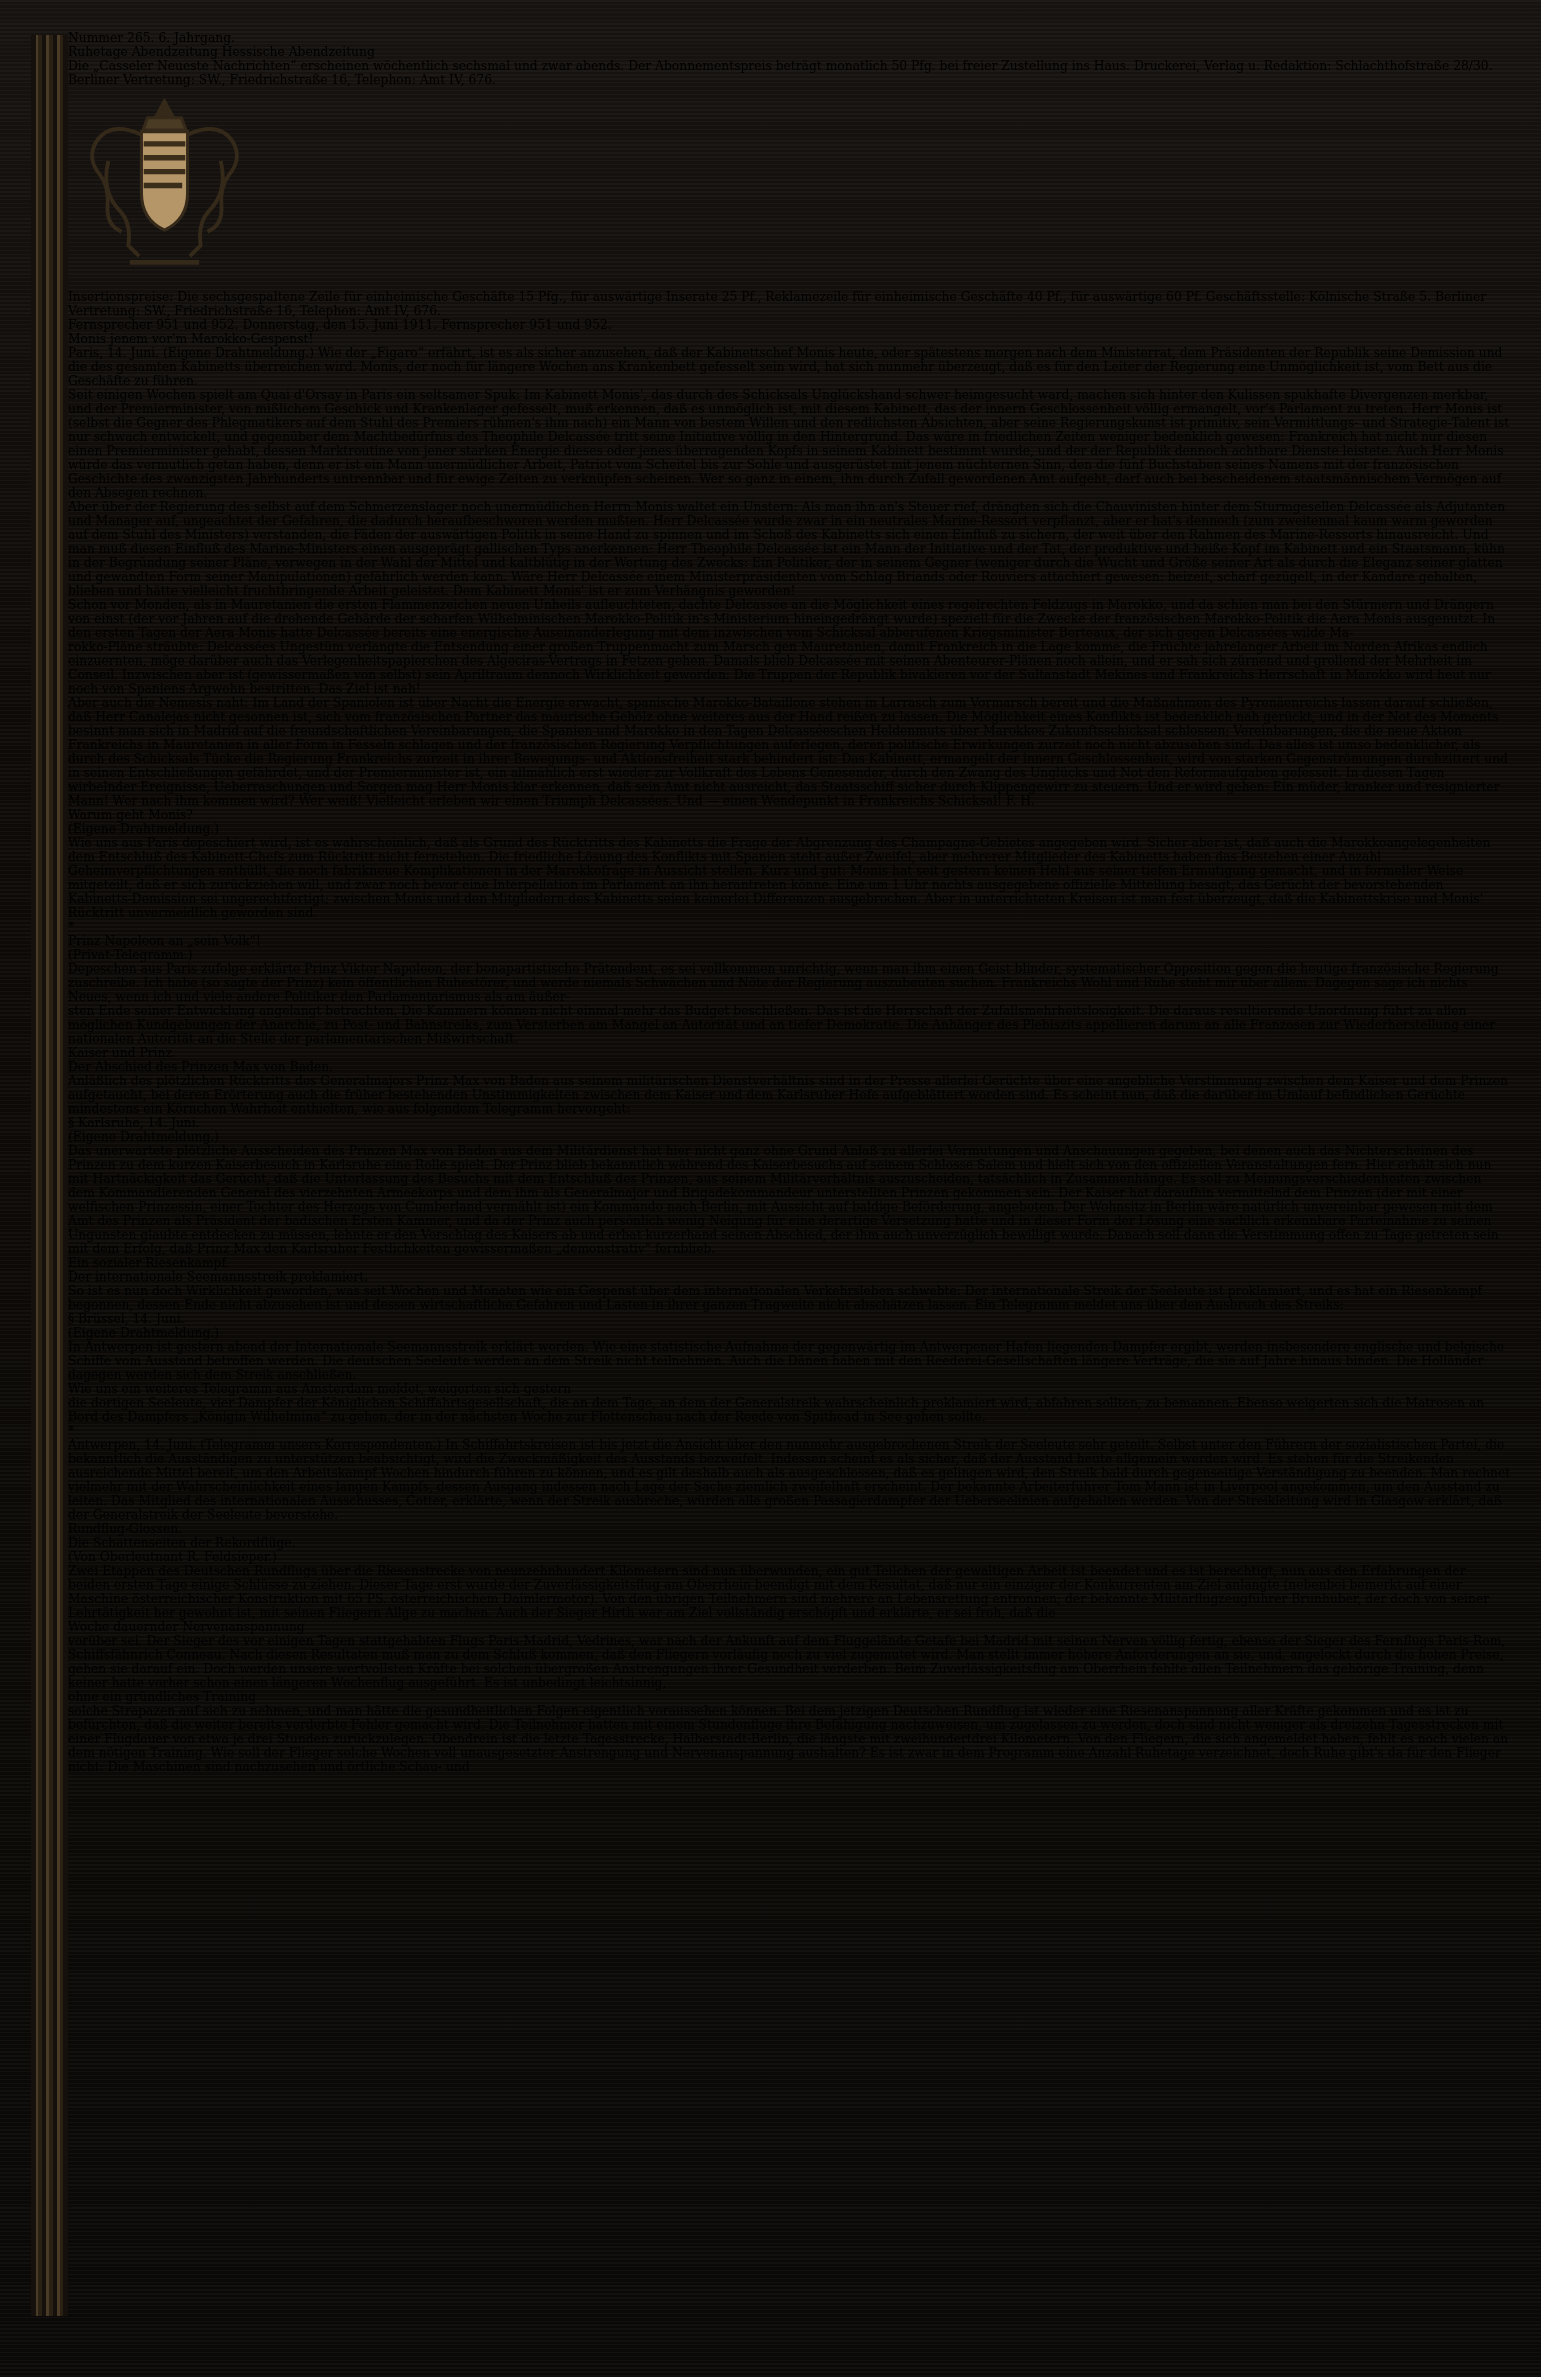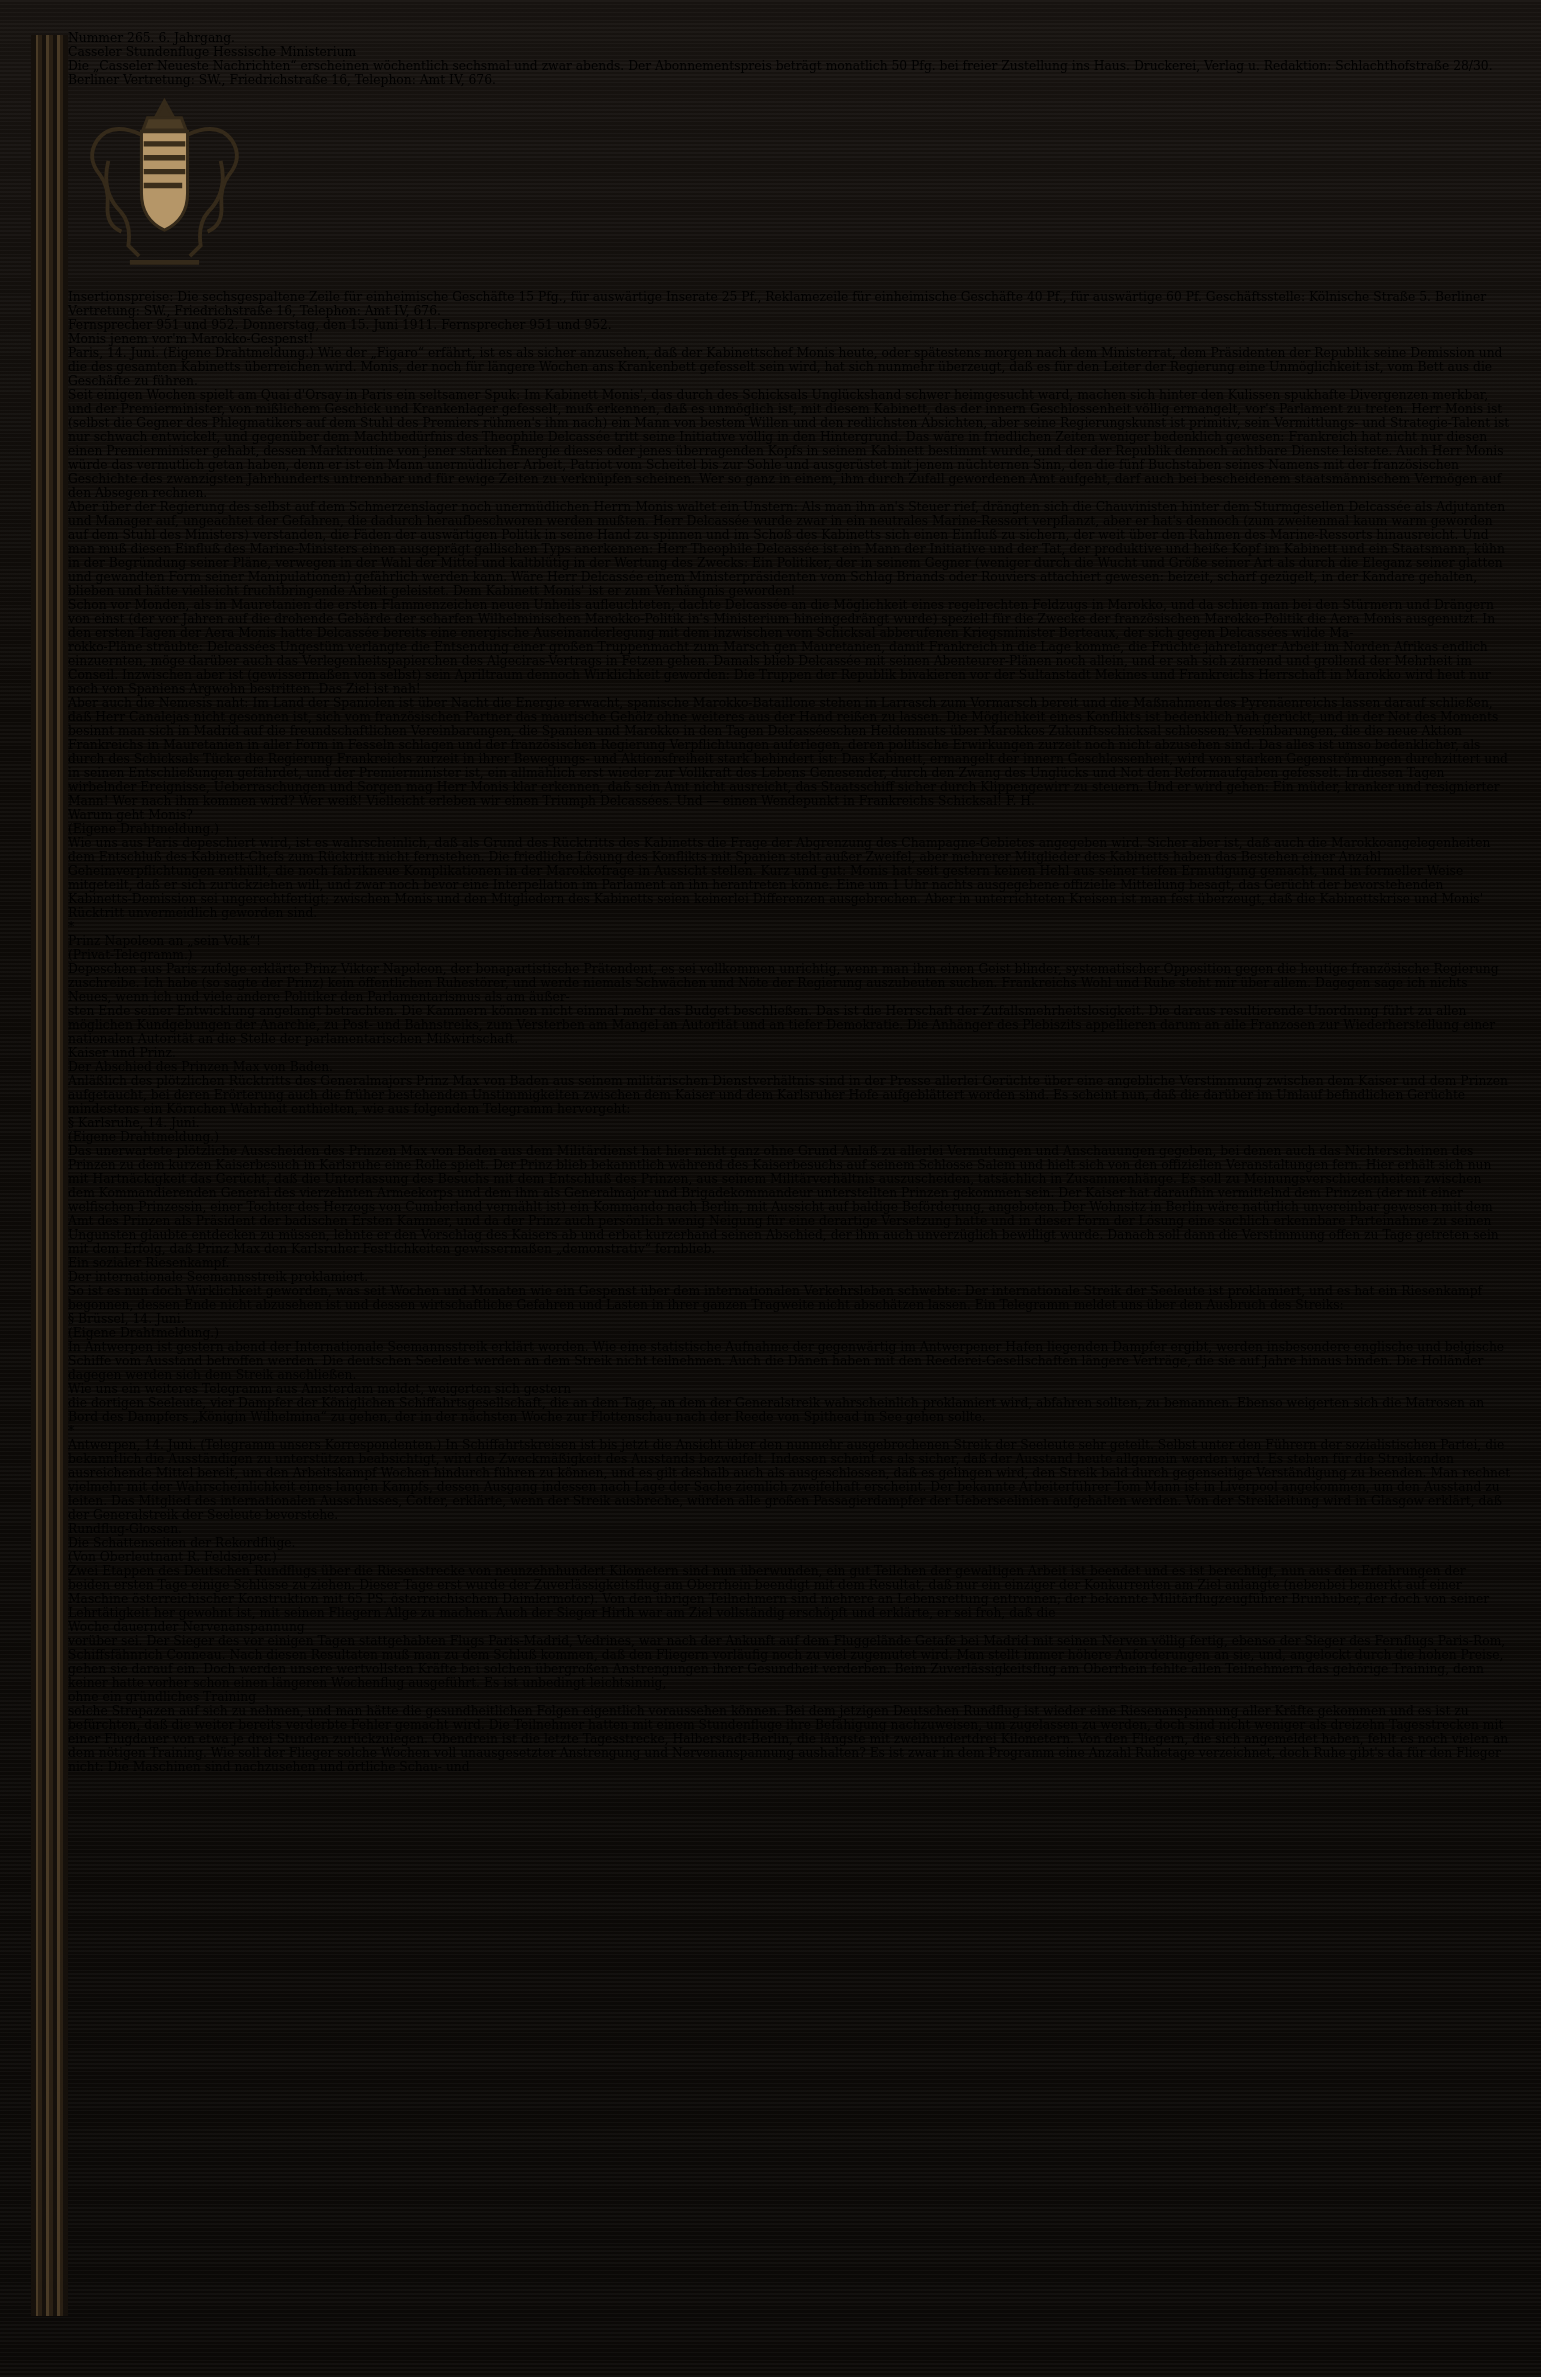--- a/index.html
+++ b/index.html
@@ -75,22 +75,22 @@
   <div class="topshadow"></div>
   <div class="rightcrease"></div>
 
   <div class="meta-row">
     <span>Nummer 265.</span>
     <span>6. Jahrgang.</span>
   </div>
 
 
   <div class="subtitle-row">
-    <span class="sub">Casseler Stundenfluge</span>
-    <span class="sub">Hessische Ministerium</span>
+    <span class="sub">Ruhetage Abendzeitung</span>
+    <span class="sub">Hessische Abendzeitung</span>
   </div>
 
   <div class="boxes-row">
     <div class="infobox">Die „Casseler Neueste Nachrichten“ erscheinen wöchentlich sechsmal und zwar abends. Der Abonnementspreis beträgt monatlich 50 Pfg. bei freier Zustellung ins Haus. Druckerei, Verlag u. Redaktion: Schlachthofstraße 28/30. Berliner Vertretung: SW., Friedrichstraße 16, Telephon: Amt IV, 676.</div>
     <div class="crest">
       <svg width="193" height="200" viewBox="0 0 250 260">
         <g fill="none" stroke="#352a1a" stroke-width="4">
           <path d="M125 18 l-12 22 h24 z" fill="#352a1a"></path>
           <path d="M103 40 h44 l6 16 h-56 z" fill="#4a3b24"></path>
           <path d="M95 58 h60 v80 q0 34 -30 48 q-30 -14 -30 -48 z" fill="#b59668"></path>

